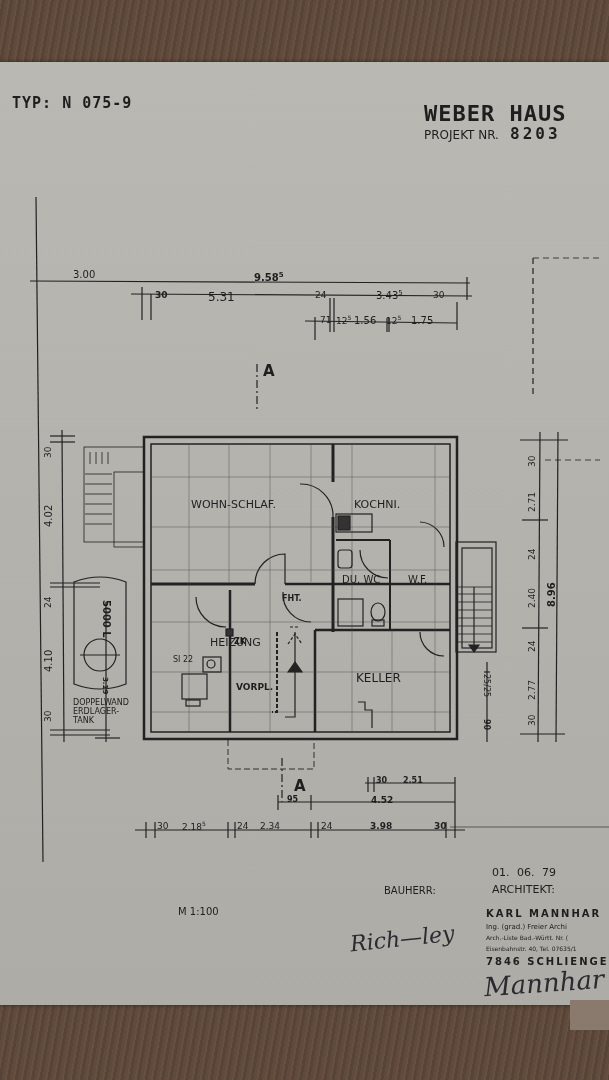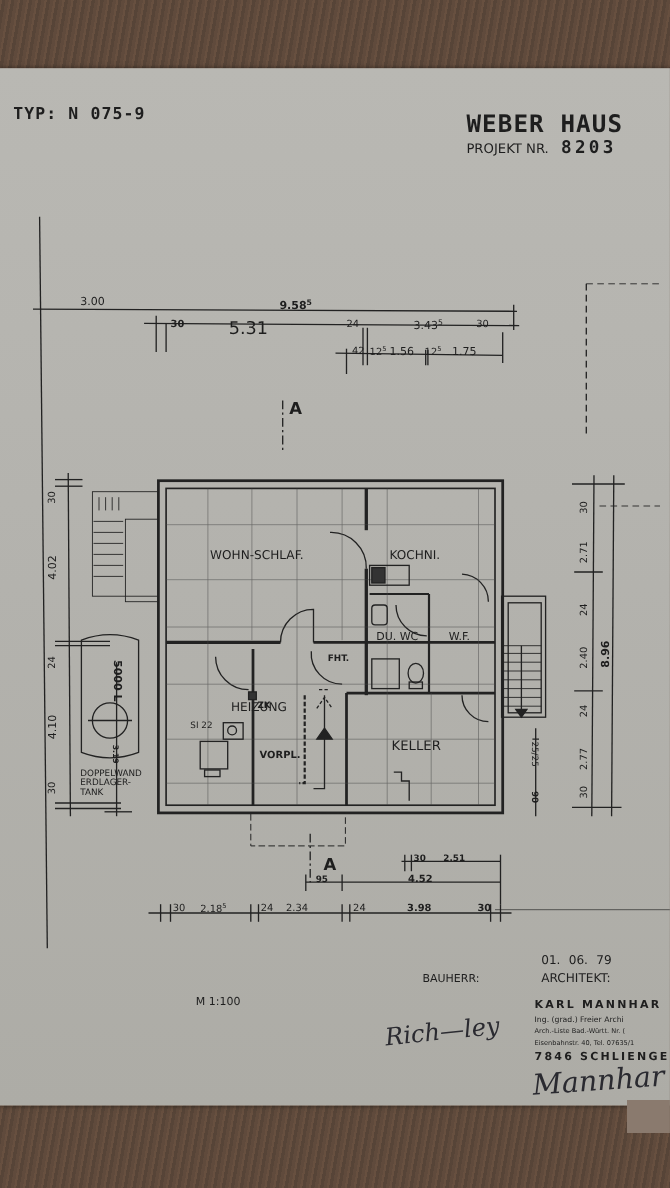--- a/index.html
+++ b/index.html
@@ -189,38 +189,38 @@
       <line x1="446" y1="760" x2="446" y2="776"></line>
       <line x1="455" y1="760" x2="455" y2="776"></line>
 
       <line x1="450" y1="765" x2="609" y2="765" stroke-width=".6"></line>
     </g>
   </svg>
 
   <div class="txt" style="left:73px;top:208px;font-size:10px;">3.00</div>
   <div class="txt b" style="left:254px;top:210px;font-size:10px;"><span>9.58</span><sup style="font-size:7px;">5</sup></div>
   <div class="txt b" style="left:155px;top:229px;font-size:9px;">30</div>
-  <div class="txt" style="left:208px;top:229px;font-size:16px;">5.31</div>
+  <div class="txt" style="left:208px;top:229px;font-size:12px;">5.31</div>
   <div class="txt" style="left:315px;top:229px;font-size:9px;">24</div>
   <div class="txt" style="left:376px;top:228px;font-size:10px;"><span>3.43</span><sup style="font-size:7px;">5</sup></div>
   <div class="txt" style="left:433px;top:229px;font-size:9px;">30</div>
-  <div class="txt" style="left:320px;top:254px;font-size:9px;">42</div>
+  <div class="txt" style="left:320px;top:254px;font-size:9px;">71</div>
   <div class="txt" style="left:336px;top:253px;font-size:9px;"><span>12</span><sup style="font-size:6px;">5</sup></div>
   <div class="txt" style="left:354px;top:254px;font-size:10px;">1.56</div>
   <div class="txt" style="left:386px;top:253px;font-size:9px;"><span>12</span><sup style="font-size:6px;">5</sup></div>
   <div class="txt" style="left:411px;top:254px;font-size:10px;">1.75</div>
 
   <div class="txt b" style="left:263px;top:302px;font-size:15px;">A</div>
   <div class="txt b" style="left:294px;top:717px;font-size:15px;">A</div>
 
   <div class="txt" style="left:191px;top:437px;font-size:11px;">WOHN-SCHLAF.</div>
   <div class="txt" style="left:354px;top:437px;font-size:11px;">KOCHNI.</div>
   <div class="txt" style="left:342px;top:513px;font-size:10px;">DU. WC</div>
   <div class="txt" style="left:408px;top:513px;font-size:10px;">W.F.</div>
-  <div class="txt b" style="left:282px;top:533px;font-size:8px;margin-left:16px;">FHT.</div>
+  <div class="txt b" style="left:282px;top:533px;font-size:8px;">FHT.</div>
   <div class="txt" style="left:166px;top:575px;font-size:11px;margin-left:44px;">HEIZUNG</div>
   <div class="txt b" style="left:234px;top:576px;font-size:8px;text-align:center;">ZK</div>
   <div class="txt" style="left:173px;top:594px;font-size:8px;">SI 22</div>
   <div class="txt b" style="left:236px;top:621px;font-size:9px;">VORPL.</div>
   <div class="txt" style="left:356px;top:610px;font-size:12px;">KELLER</div>
 
   <div class="txt b vert90" style="left:111px;top:538px;font-size:10px;">5000 L</div>
   <div class="txt b vert90" style="left:108px;top:615px;font-size:7px;">3.19</div>
   <div class="abs" style="left:73px;top:637px;">
     <div class="txt" style="position:relative;font-size:8px;">DOPPELWAND</div>

